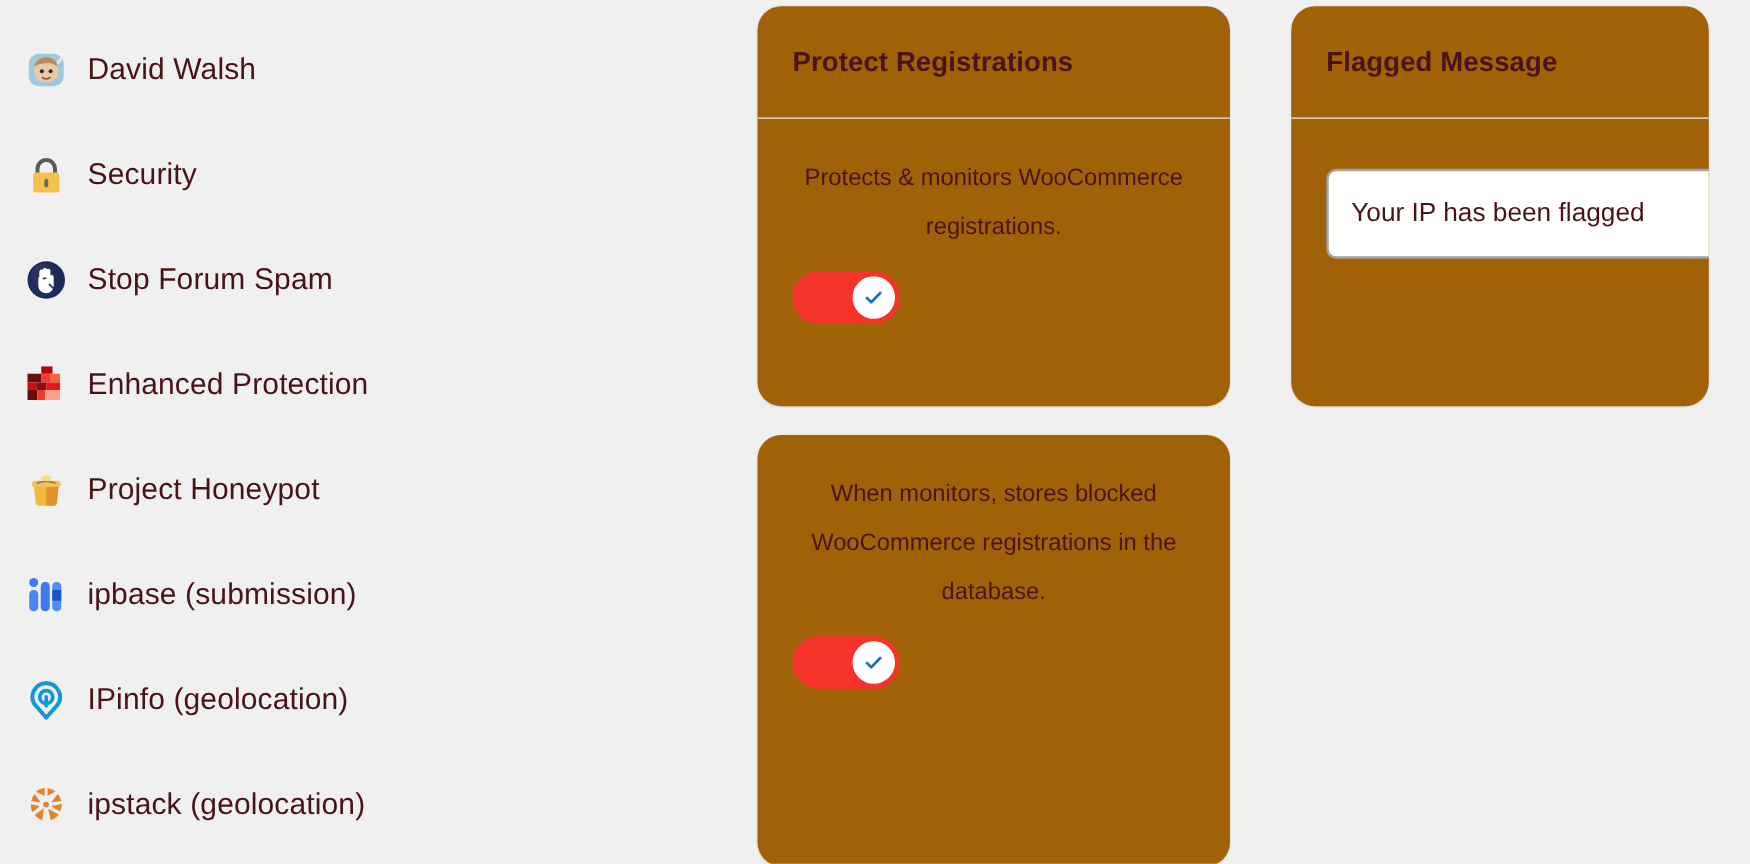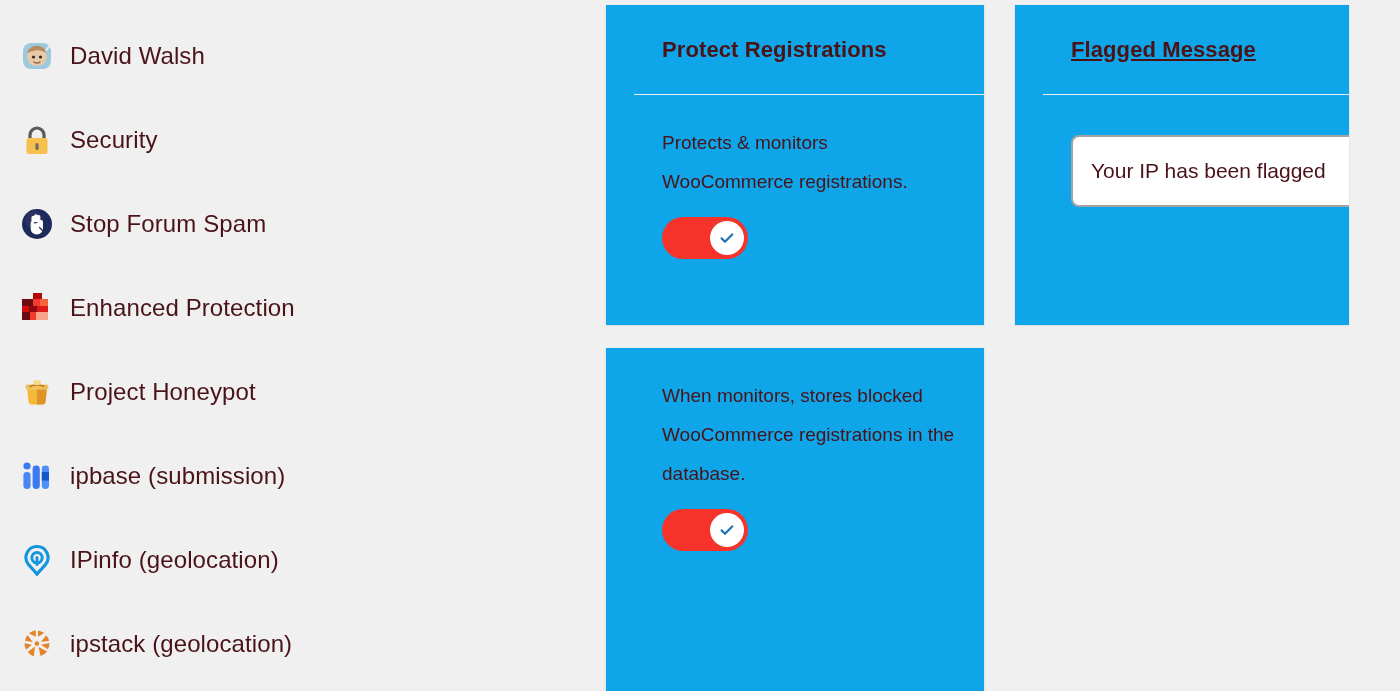--- a/index.html
+++ b/index.html
@@ -60,29 +60,28 @@
   .cards {
     position: absolute;
     left: 606px;
     top: 0;
     width: 794px;
     height: 691px;
   }
 
   .card {
     position: absolute;
-    background: #0ea5e9;
-    border-radius: 0;
+    background: #a16207;
+    border-radius: 19px;
     box-shadow: 0 1px 2px rgba(0,0,0,.06), 0 0 0 1px rgba(0,0,0,.025);
     overflow: hidden;
-    padding-left: 28px;
   }
 
   #card-protect   { left: 0;   top: 5px;   width: 378px; height: 320px; }
-  #card-flagged   { left: 409px; top: 5px; width: 334px; height: 320px; text-decoration: underline; }
+  #card-flagged   { left: 427px; top: 5px; width: 334px; height: 320px; }
   #card-log       { left: 0;   top: 348px; width: 378px; height: 345px; }
 
   .card-head {
     height: 90px;
     display: flex;
     align-items: center;
     padding: 0 28px;
     border-bottom: 1px solid #ececf1;
   }
 
@@ -95,20 +94,21 @@
   }
 
   .card-body {
     padding: 28px 28px 0 28px;
   }
 
   .card-desc {
     font-size: 19px;
     line-height: 39px;
     color: #4a1318;
+    text-align: center;
   }
 
   
   .toggle {
     margin-top: 16px;
     width: 86px;
     height: 42px;
     border-radius: 21px;
     background: #f5332b;
     position: relative;

